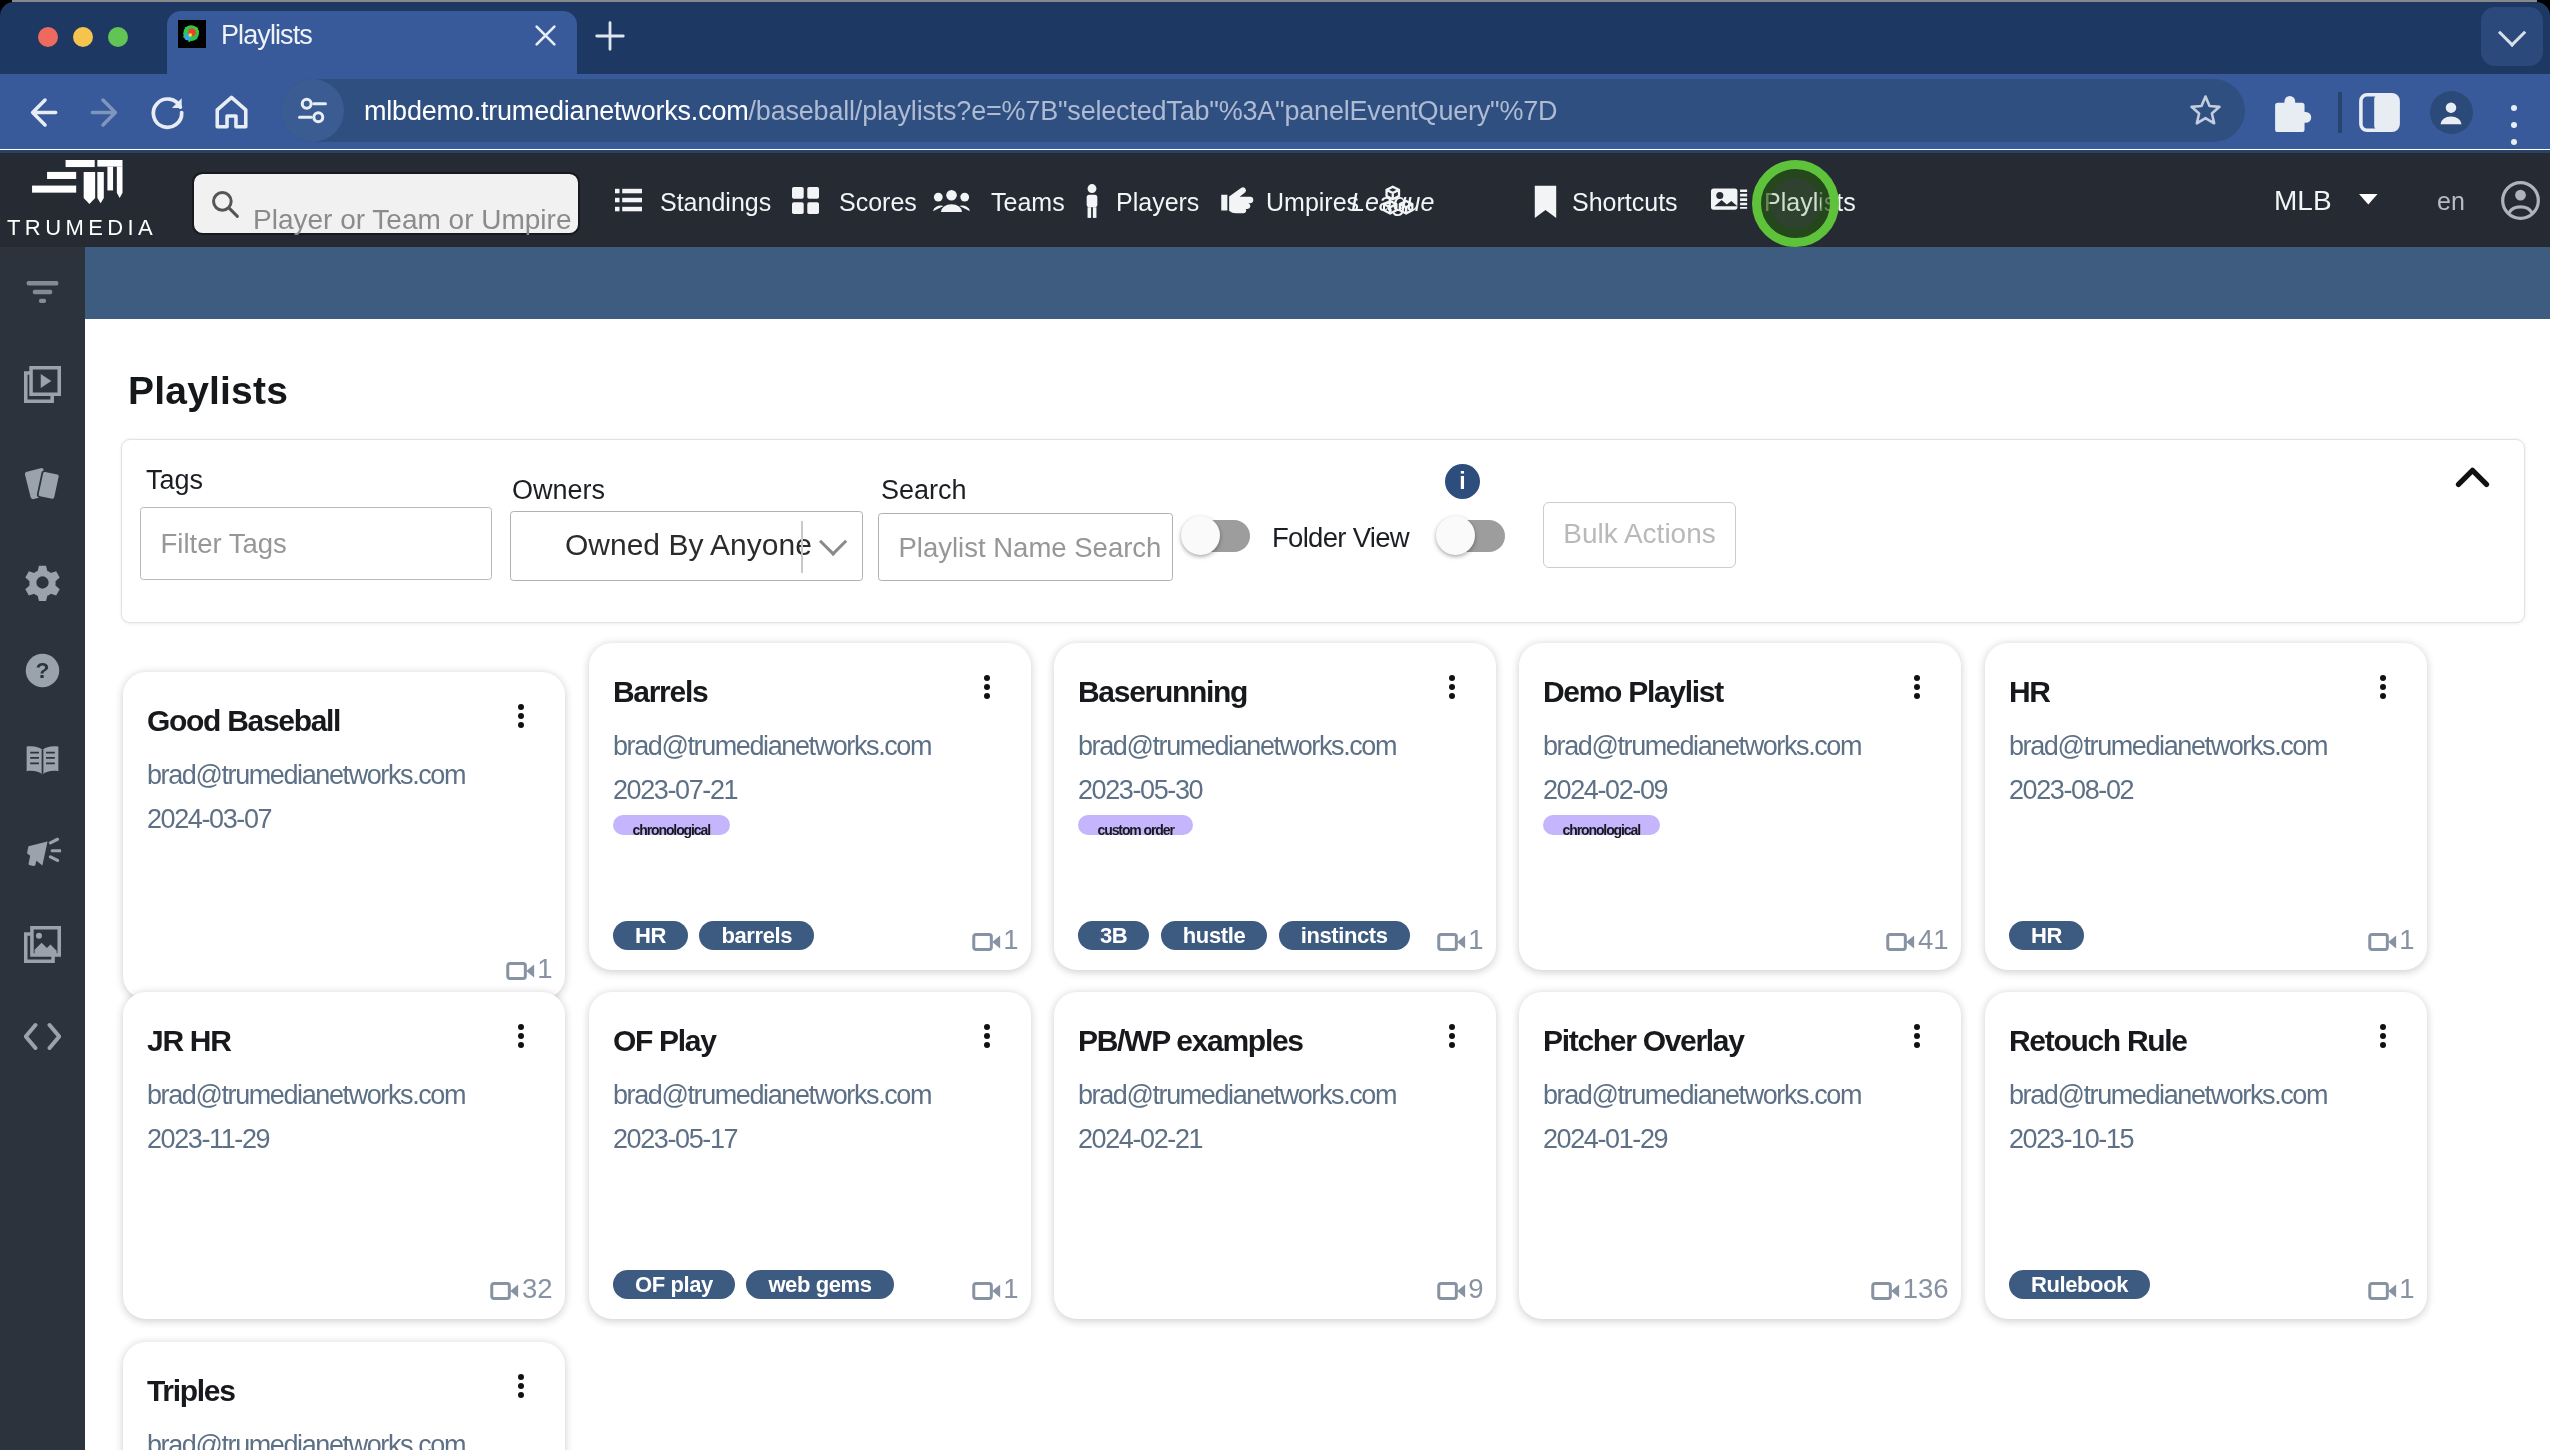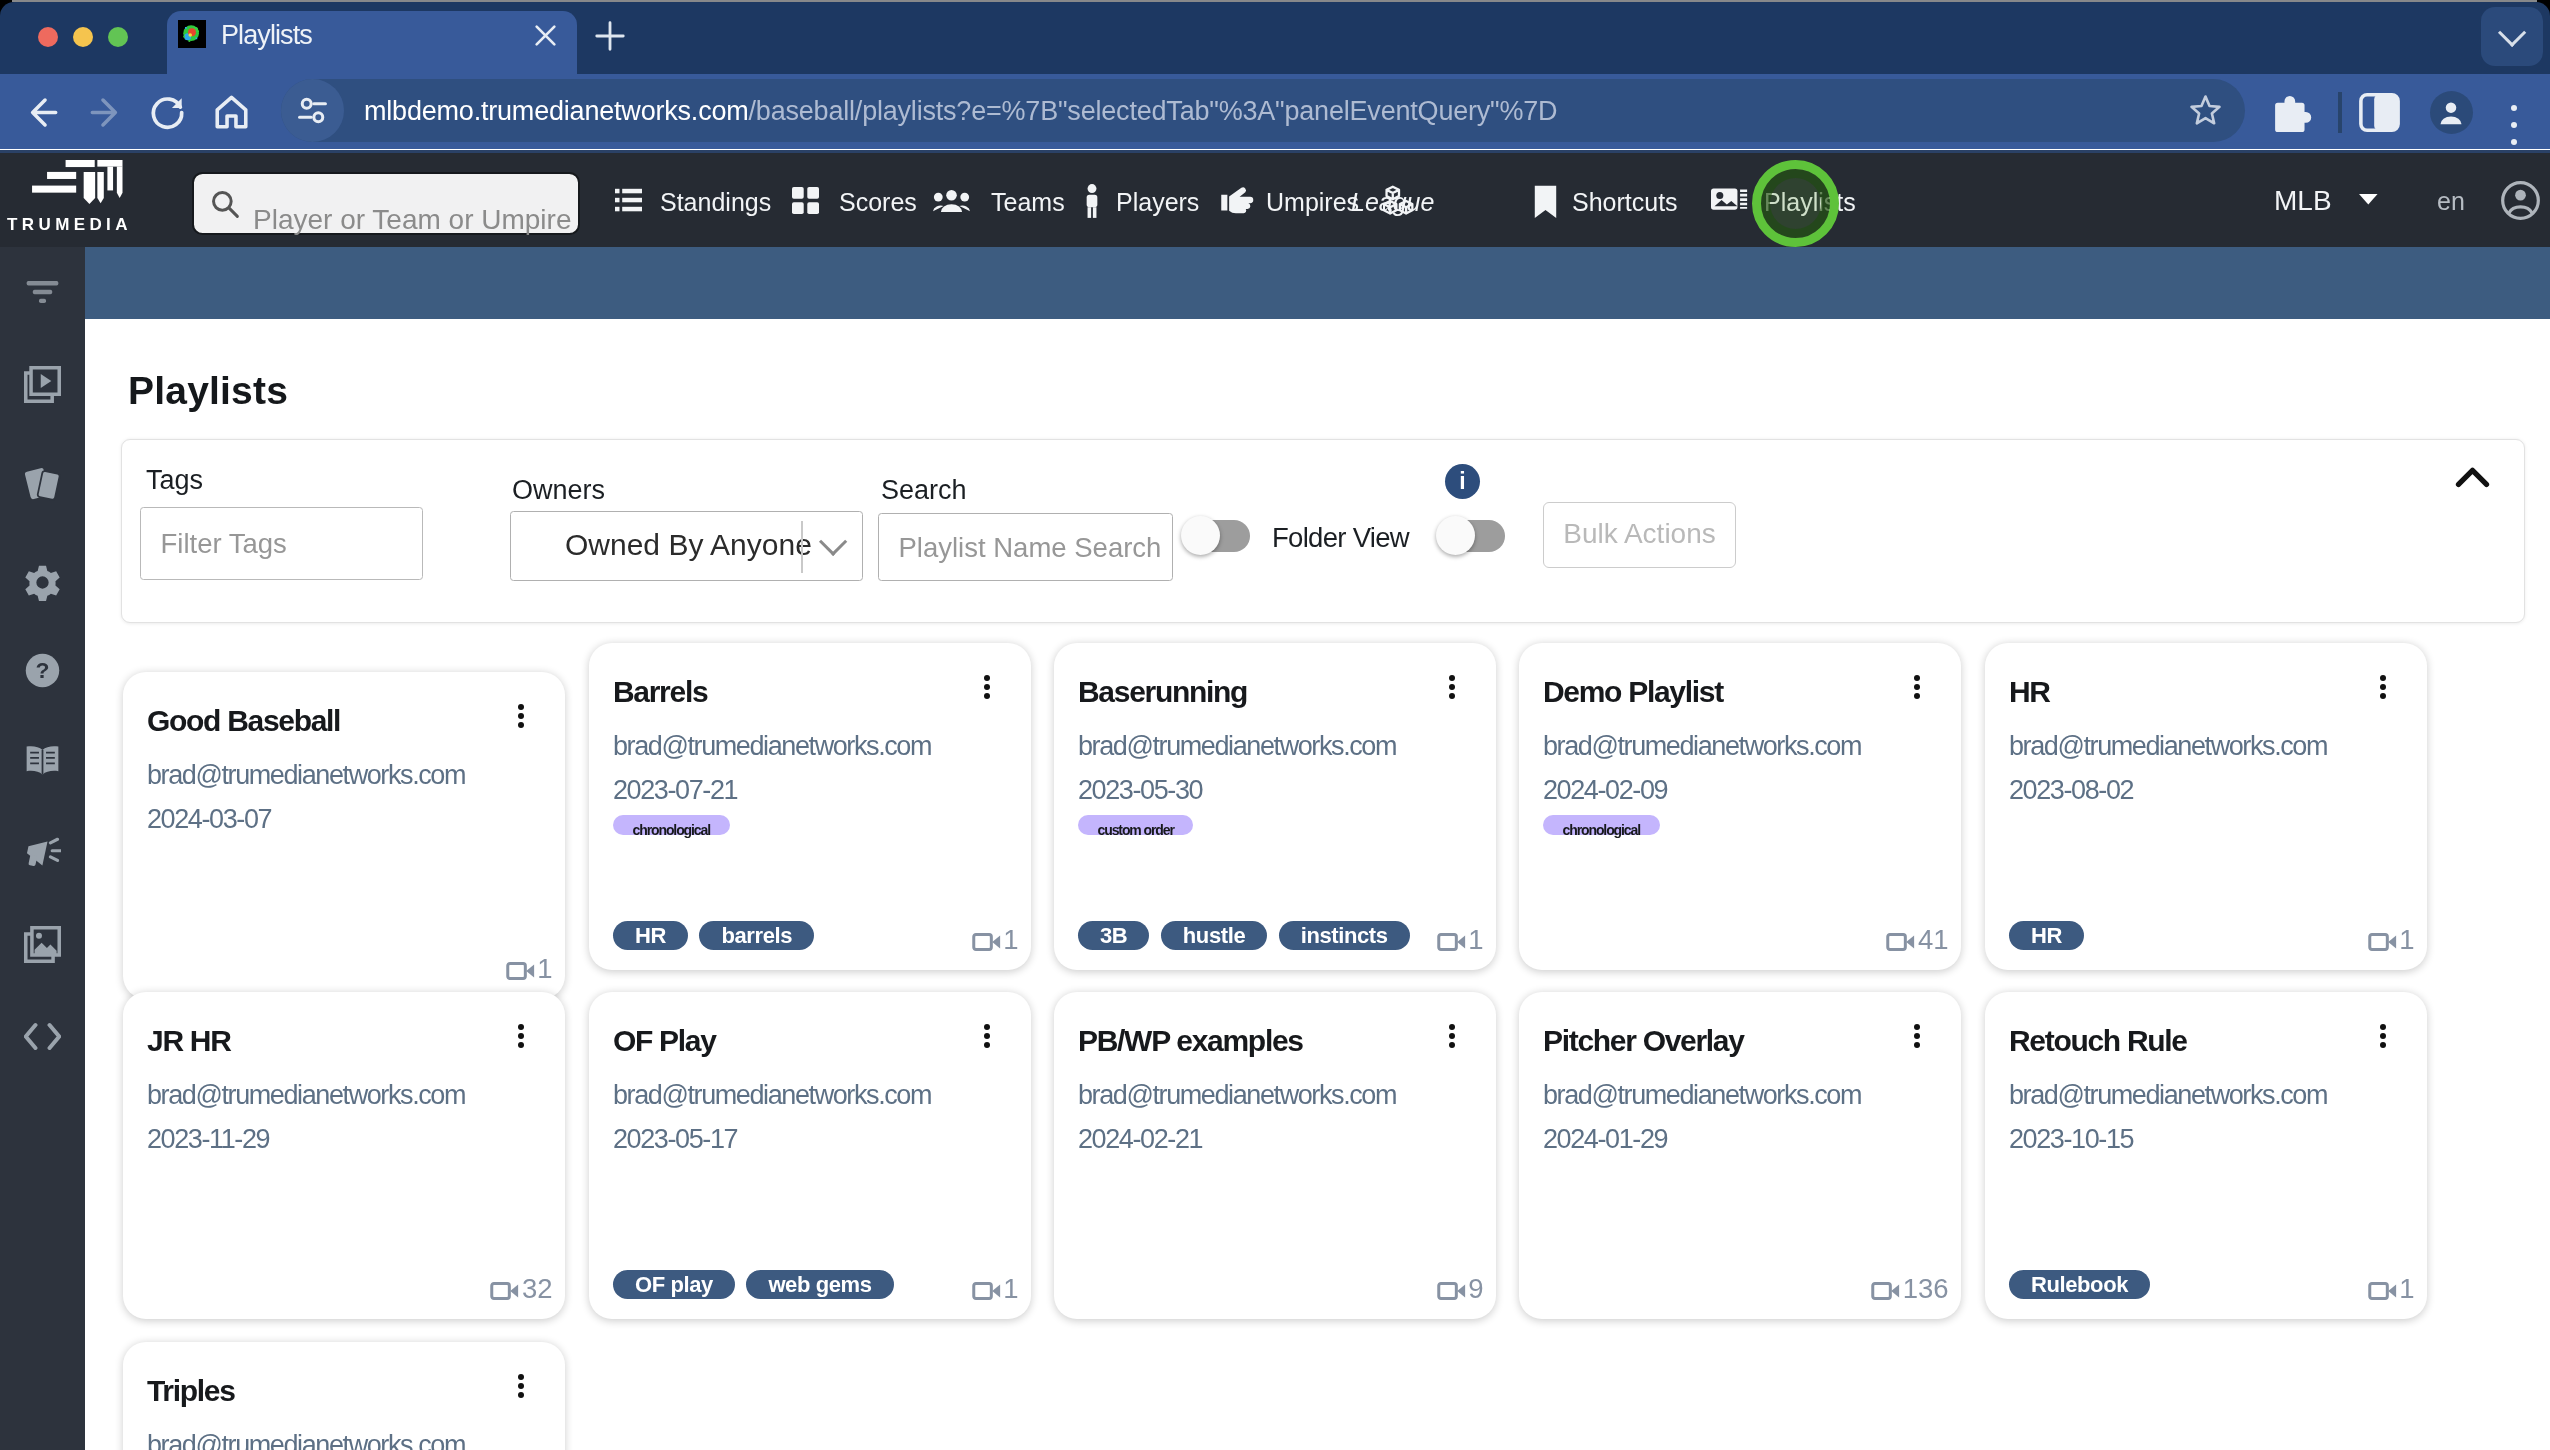--- a/index.html
+++ b/index.html
@@ -159,21 +159,21 @@
       <rect x="38" y="0" width="33" height="8"></rect>
       <rect x="17" y="13.5" width="33" height="8"></rect>
       <rect x="0" y="29" width="50" height="8"></rect>
       <path d="M58.5 13.5 h13 v29.5 l-6.5 7 l-6.5 -7 Z"></path>
       <rect x="74" y="0" width="28.5" height="7.5"></rect>
       <path d="M74 13.5 h7.3 v29.5 l-3.6 6 l-3.7 -6 Z"></path>
       <rect x="85.4" y="7.5" width="6.4" height="27"></rect>
       <path d="M96.1 7.5 h6.4 v29.5 l-3.2 6 l-3.2 -6 Z"></path>
     </g>
   </svg>
-  <div class="abs" style="left:7px; top:62px; width:151px; font-size:17px; font-weight:bold; color:#fff; letter-spacing:4.4px;">TRUMEDIA</div>
+  <div class="abs" style="left:7px; top:62px; width:151px; font-size:22px; font-weight:normal; color:#fff; letter-spacing:4.4px;">TRUMEDIA</div>
   <div class="abs" id="searchbox">
     <svg class="abs" style="left:16px; top:15px;" width="30" height="30" viewBox="0 0 34 34">
       <circle cx="14" cy="14" r="10" stroke="#555" stroke-width="3.4" fill="none"></circle>
       <line x1="22" y1="22" x2="31" y2="31" stroke="#555" stroke-width="3.4" stroke-linecap="round"></line>
     </svg>
     <input placeholder="Player or Team or Umpire" style="">
   </div>
 </div>
 
 <svg class="abs navicon" style="left:615px; top:187px;" width="27" height="27" viewBox="0 0 30 30">
@@ -286,21 +286,21 @@
   <circle cx="17" cy="11" r="3.4" fill="#9aa3ac"></circle>
   <path d="M12 27 l8 -8 l6 6 l4 -4 l7 7 v5 h-25 Z" fill="#9aa3ac"></path>
 </svg>
 <svg class="abs sideicon" style="top:1018px;" viewBox="0 0 42 42">
   <path d="M13 8 L2 21 L13 34 M29 8 L40 21 L29 34" stroke="#9aa3ac" stroke-width="4.6" fill="none" stroke-linecap="round" stroke-linejoin="round"></path>
 </svg>
 
 <div class="abs" id="h1">Playlists</div>
 <div class="abs" id="panel"></div>
 <span class="abs flabel" style="left:146px; top:465px;">Tags</span>
-<div class="abs finput" style="left:140px; top:507px; width:283px; height:73px;text-decoration:underline;">
+<div class="abs finput" style="left:140px; top:507px; width:352px; height:73px;text-decoration:underline;">
   <span class="abs ph" style="left:19.5px; top:19.5px;">Filter Tags</span>
 </div>
 <span class="abs flabel" style="left:512px; top:475px;">Owners</span>
 <div class="abs finput" style="left:510px; top:511px; width:353px; height:70px; border-color:#b0b0b0;">
   <span class="abs" style="left:22px; top:16px; font-size:30px; color:#2b2b2b;margin-left:32px;">Owned By Anyone</span>
   <div class="abs" style="right:59px; top:9px; width:1.8px; height:52px; background:#c9c9c9;"></div>
   <div class="chev abs" style="right:19.5px; top:19.5px; border-color:#8a8a8a; border-width:3.5px;"></div>
 </div>
 <span class="abs flabel" style="left:881px; top:475px;">Search</span>
 <div class="abs finput" style="left:878px; top:513px; width:295px; height:68px; border-color:#b0b0b0;">

